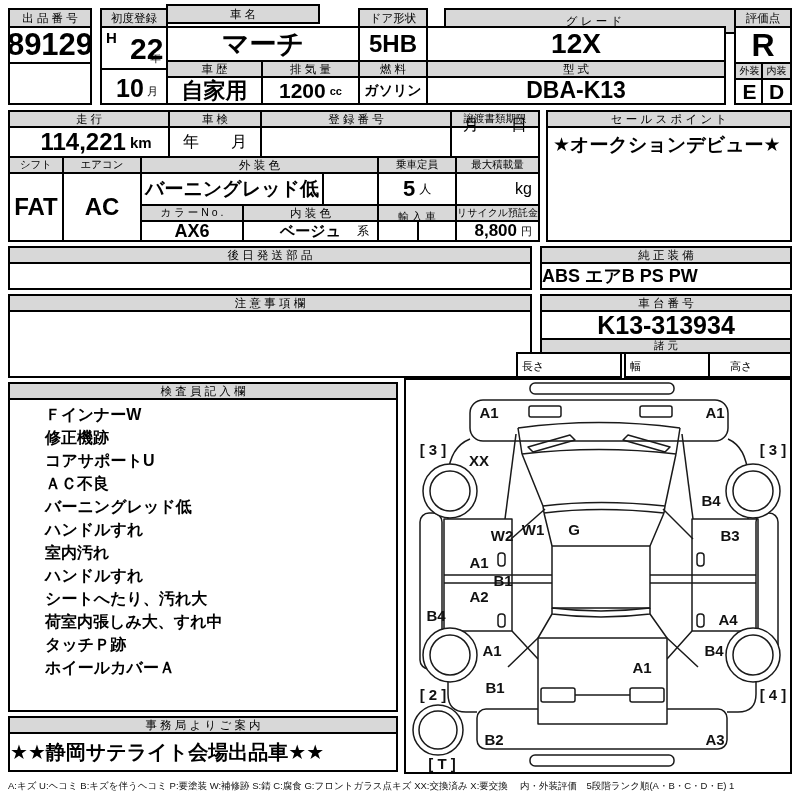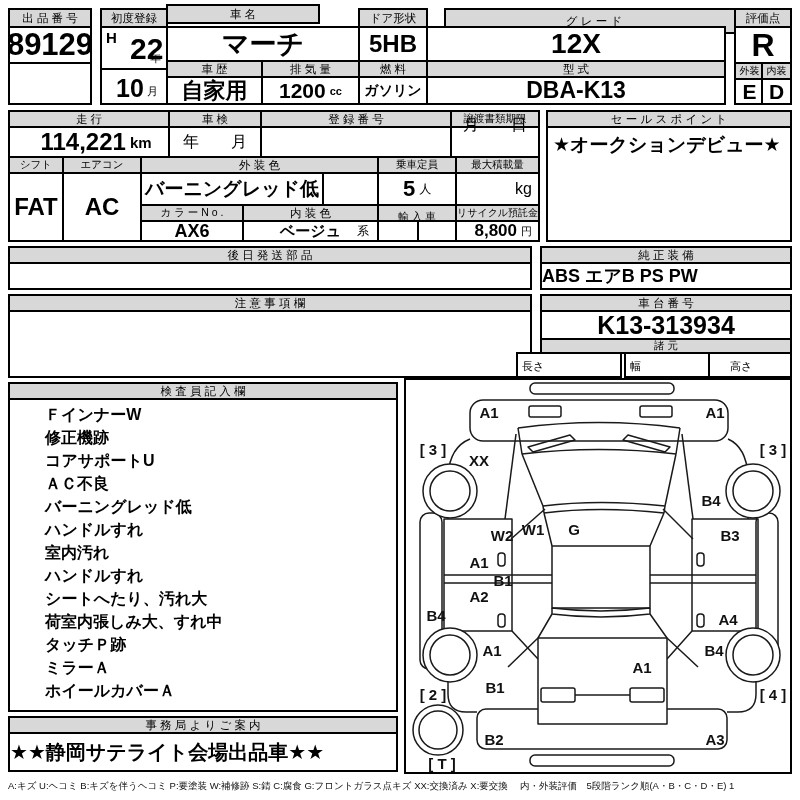--- a/index.html
+++ b/index.html
@@ -140,21 +140,20 @@
       <div class="ins-item">修正機跡</div>
       <div class="ins-item">コアサポートU</div>
       <div class="ins-item">ＡＣ不良</div>
       <div class="ins-item">バーニングレッド低</div>
       <div class="ins-item">ハンドルすれ</div>
       <div class="ins-item">室内汚れ</div>
       <div class="ins-item">ハンドルすれ</div>
       <div class="ins-item">シートへたり、汚れ大</div>
       <div class="ins-item">荷室内張しみ大、すれ中</div>
       <div class="ins-item">タッチＰ跡</div>
-      <div class="ins-item">ミラーＡ</div>
       <div class="ins-item">ホイールカバーＡ</div>
     </div>
 
   <div class="c h" style="left:8px;top:716px;width:390px;height:18px">事 務 局 よ り ご 案 内</div>
   <div class="c v left" style="left:8px;top:732px;width:390px;height:40px;font-size:20px">★★静岡サテライト会場出品車★★</div>
 
   <div class="c" style="left:404px;top:378px;width:388px;height:396px">
     <svg width="384" height="392" viewBox="0 0 384 392">
       <g fill="none" stroke="#1a1a1a" stroke-width="1.5" stroke-linejoin="round">
 

